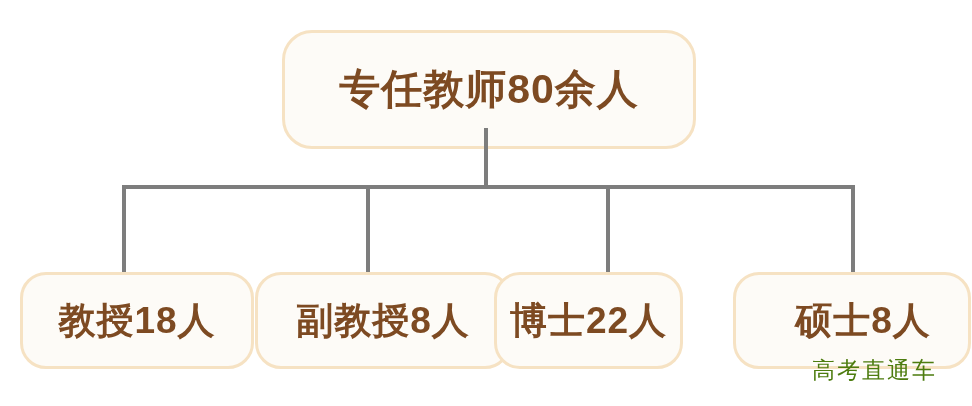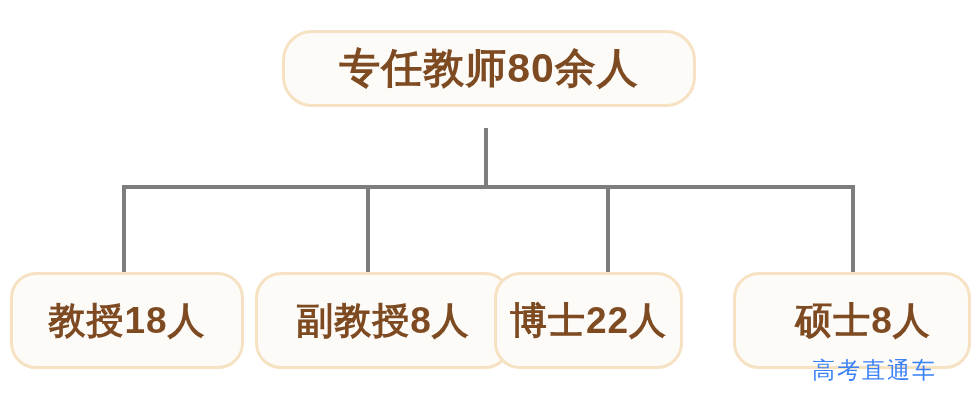--- a/index.html
+++ b/index.html
@@ -32,30 +32,30 @@
     justify-content: center;
     color: #7d4a22;
     font-weight: bold;
     letter-spacing: 1px;
     white-space: nowrap;
   }
   .node-root {
     left: 282px;
     top: 30px;
     width: 414px;
-    height: 77px;
+    height: 119px;
     border-radius: 30px;
     font-size: 41px;
   }
   .node-child {
     top: 272px;
     height: 97px;
     font-size: 37px;
   }
-  .child-0 { left: 10px;  width: 234px; }
+  .child-0 { left: 20px;  width: 234px; }
   .child-1 { left: 255px; width: 256px; }
   .child-2 { left: 494px; width: 189px; }
   .child-3 { left: 733px; width: 238px; padding-left: 22px; }
 
   
   .conn {
     position: absolute;
     background: #7d7d7d;
   }
   .conn-v { width: 4px; }
@@ -67,21 +67,21 @@
   .drop-1     { left: 366px; top: 185px; height: 89px; }
   .drop-2     { left: 606px; top: 185px; height: 89px; }
   .drop-3     { left: 851px; top: 185px; height: 89px; }
 
   
   .watermark {
     position: absolute;
     left: 812px;
     top: 355px;
     font-size: 23px;
-    color: #3b82f6;
+    color: #4d7c0f;
     letter-spacing: 2px;
     white-space: nowrap;
     text-align: center;
   }
 </style>
 </head>
 <body>
 
 <div id="org-chart">
 

